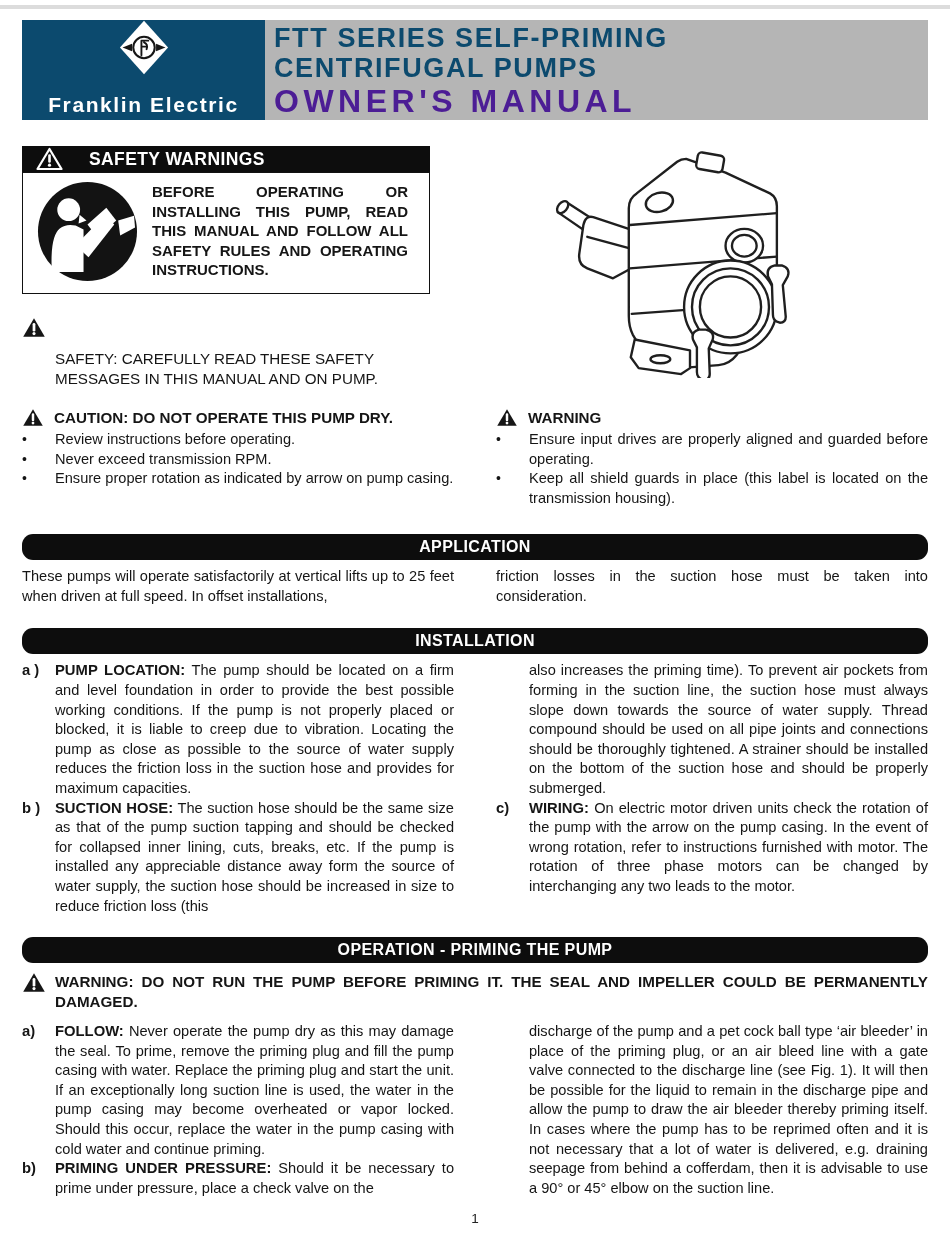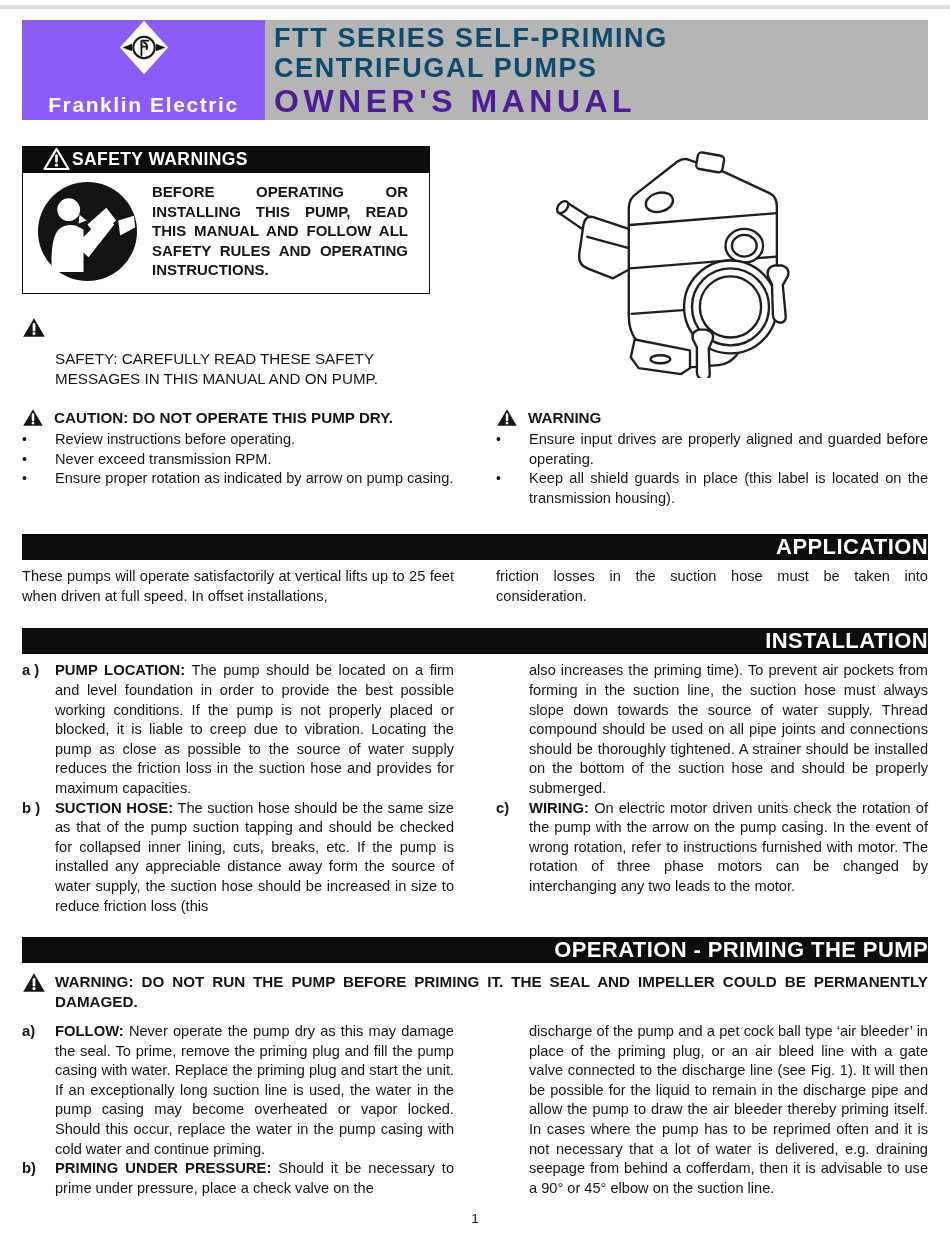--- a/index.html
+++ b/index.html
@@ -4,31 +4,31 @@
 <style>
   * { margin:0; padding:0; box-sizing:border-box; }
   html,body { background:#fff; }
   body { font-family:"Liberation Sans", sans-serif; color:#151515; }
   .page { position:relative; width:950px; height:1248px; background:#fff; overflow:hidden; margin:0 auto; }
   .top-strip { height:4px; background:#dcdcdc; margin:5px 0 11px 0; }
   .content { padding:0 22px; }
 
   
   .masthead { display:flex; height:100px; margin:0 22px; }
-  .logo-box { width:243px; background:#8b5cf6; display:flex; flex-direction:column; align-items:center; justify-content:flex-end; padding-bottom:3px;gap:16px; }
+  .logo-box { width:243px; background:#0c4a6e; display:flex; flex-direction:column; align-items:center; justify-content:flex-end; padding-bottom:3px;gap:16px; }
   .logo-box svg { margin-bottom:2px; }
   .brand { color:#fff; font-weight:bold; font-size:21px; letter-spacing:1.6px; white-space:nowrap; }
   .title-band { flex:1; background:#b5b5b5; padding:3px 0 0 9px; overflow:hidden; }
   .title-l1,.title-l2 { font-weight:800; font-size:27px; line-height:30px; color:#0c4a6e; letter-spacing:1.6px; white-space:nowrap; }
   .subtitle { color:#4c1d95; font-weight:bold; font-size:32px; line-height:35px; letter-spacing:4.5px; margin-top:1px; white-space:nowrap; }
 
   
   .bar { background:#0d0d0d; color:#fff; height:26px; display:flex; align-items:center; }
-  .bar-full { justify-content:flex-end; font-weight:bold; font-size:22px; letter-spacing:.4px; }
-  .bar-left { width:408px; padding:0 21px; gap:2px; font-weight:bold; font-size:17.5px; letter-spacing:.4px; }
+  .bar-full { justify-content:center; font-weight:bold; font-size:16px; letter-spacing:.4px;border-radius:11px; }
+  .bar-left { width:408px; padding:0 14px; gap:26px; font-weight:bold; font-size:17.5px; letter-spacing:.4px; }
 
   
   .row-top { display:flex; margin-top:26px; }
   .safety-col { width:430px; flex:none; }
   .safety-box { width:408px; height:122px; border:1.6px solid #111; display:flex; align-items:center; gap:13px; padding:10px 9px 14px 13px; }
   .safety-box p { width:256px; font-weight:bold; font-size:15px; line-height:19.6px; text-align:justify; }
   .safety-note { margin-top:23px; display:flex; gap:9px; width:432px; }
   .safety-note p { font-weight:normal; font-size:15.2px; line-height:19.6px; flex:1;margin-top:32px; }
   .pump-figure { flex:1; display:flex; justify-content:center; align-items:flex-start; padding-top:0; }
 

